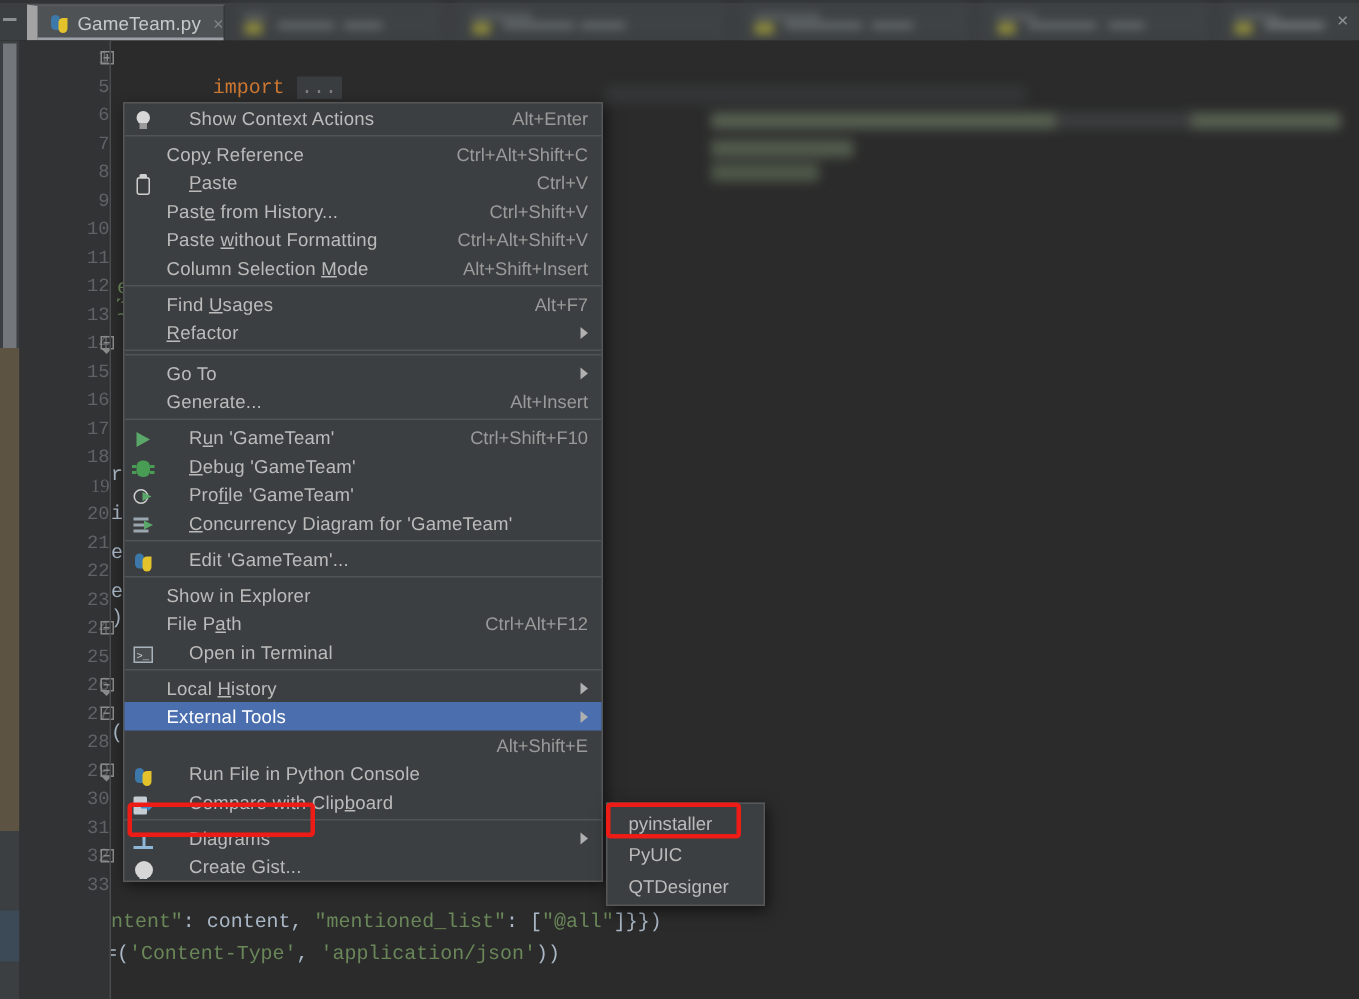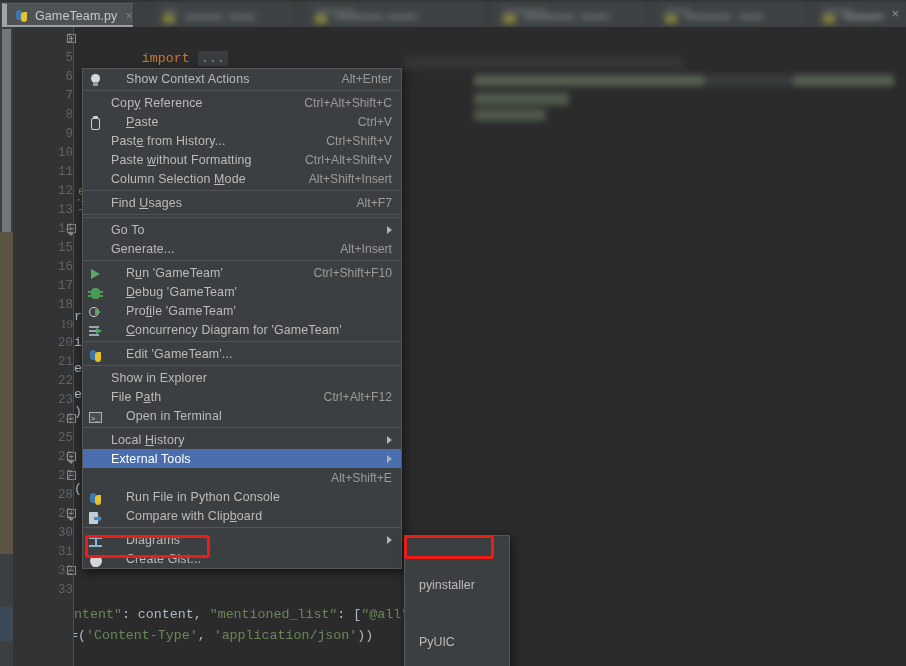--- a/index.html
+++ b/index.html
@@ -8,23 +8,23 @@
     background:#2b2b2b;
     font-family:"Liberation Sans", sans-serif;
     -webkit-font-smoothing:antialiased;
   }
   #root{position:relative;width:906px;height:666px;}
 
   
   .tabbar{position:absolute;left:0;top:0;width:906px;height:27px;background:#3c3f41;}
   .tabbar .topline{position:absolute;left:0;top:0;width:906px;height:2px;background:#313335;}
   .tab-active{
-    position:absolute;left:2px;top:3px;width:132px;height:24px;
+    position:absolute;left:18px;top:3px;width:132px;height:24px;
     background:#4e5254;border-top:1px solid #5a5e60;
-    border-left:5px solid #a3a3a3;border-right:1px solid #34373a;
+    border-left:7px solid #a3a3a3;border-right:1px solid #34373a;
     box-sizing:border-box;display:flex;align-items:center;padding-left:7px;
   }
   .tab-active .underline{position:absolute;left:0;bottom:0;width:100%;height:2px;background:#9aa0a6;}
   .tab-label{color:#c7cacc;font-size:12.5px;margin-left:6px;letter-spacing:.1px;}
   .tab-close{color:#7d8386;font-size:12px;margin-left:8px;}
   .minus-left{position:absolute;left:2px;top:12px;width:9px;height:2px;background:#8b9093;}
 
   
   .blurtabs{position:absolute;left:155px;top:2px;width:751px;height:25px;overflow:hidden;filter:blur(3.2px);}
   .bt{position:absolute;top:0;height:25px;background:#3e4244;}
@@ -76,21 +76,21 @@
   .mlabel u{text-decoration:underline;text-underline-offset:1px;}
   .mkey{position:absolute;right:9px;color:#9a9a9a;font-size:12.2px;white-space:nowrap;}
   .marrow{position:absolute;right:9px;top:6px;width:0;height:0;
      border-top:4px solid transparent;border-bottom:4px solid transparent;border-left:5px solid #b0b0b0;}
   .msep{height:1px;background:#515456;margin:2px 0;}
 
   
   .submenu{position:absolute;left:404px;top:535px;width:106px;
     background:#3c3f41;border:1px solid #555759;box-sizing:border-box;
     box-shadow:2px 3px 9px rgba(0,0,0,.55);padding:2px 0;}
-  .srow{height:21px;display:flex;align-items:center;color:#bbbbbb;font-size:12.4px;padding-left:14px;margin-top:36px;}
+  .srow{height:21px;display:flex;align-items:center;color:#bbbbbb;font-size:12.4px;padding-left:14px;}
 
   
   .redbox{position:absolute;border:3px solid #ee1c17;border-radius:3px;box-sizing:border-box;pointer-events:none;}
 
   
   .ic-bulb{position:relative;}
   .ic-bulb .b{position:absolute;left:3px;top:1px;width:9px;height:9px;border-radius:50%;background:#d8d8d8;}
   .ic-bulb .st{position:absolute;left:5px;top:9px;width:5px;height:4px;background:#9a9a9a;}
   .ic-clip{position:relative;}
   .ic-clip .body{position:absolute;left:3px;top:2px;width:9px;height:12px;border:1.5px solid #d0d0d0;border-radius:2px;box-sizing:border-box;}
@@ -318,20 +318,24 @@
       </div>
       <div class="mrow">
         <span class="mlabel">Column Selection <u>M</u>ode</span>
         <span class="mkey">Alt+Shift+Insert</span>
       </div>
       <div class="msep"></div>
       <div class="mrow">
         <span class="mlabel">Find <u>U</u>sages</span>
         <span class="mkey">Alt+F7</span>
       </div>
+      <div class="mrow">
+        <span class="mlabel"><u>R</u>efactor</span>
+        <span class="marrow"></span>
+      </div>
       <div class="msep"></div>
       <div class="msep"></div>
       <div class="mrow">
         <span class="mlabel">Go To</span>
         <span class="marrow"></span>
       </div>
       <div class="mrow">
         <span class="mlabel">Generate...</span>
         <span class="mkey">Alt+Insert</span>
       </div>

